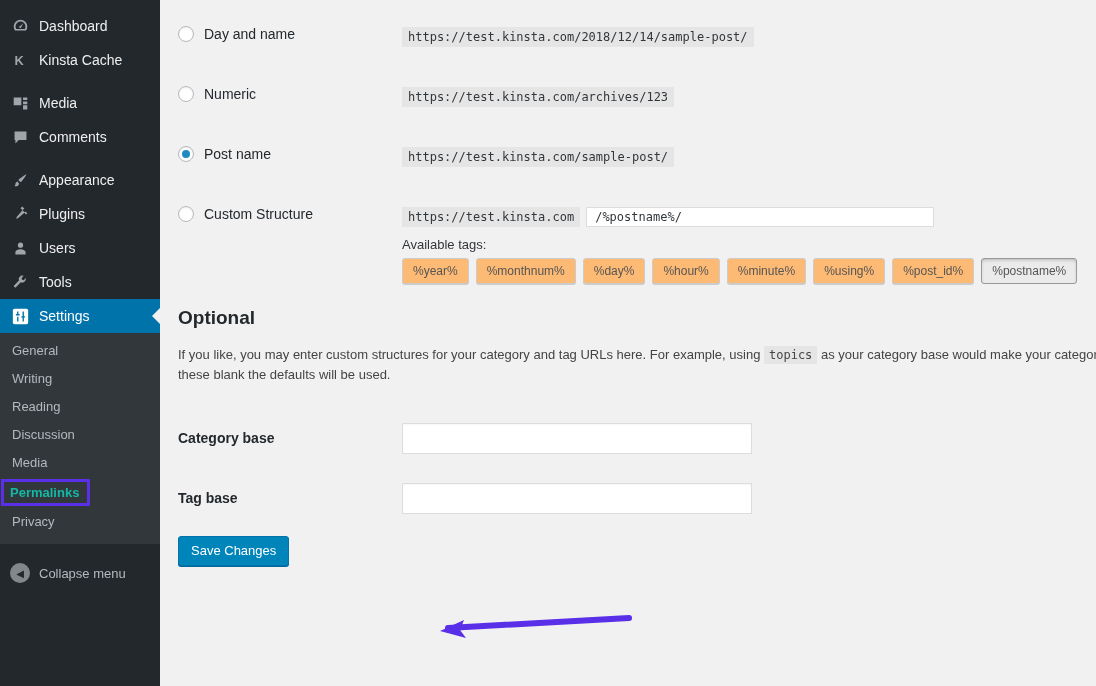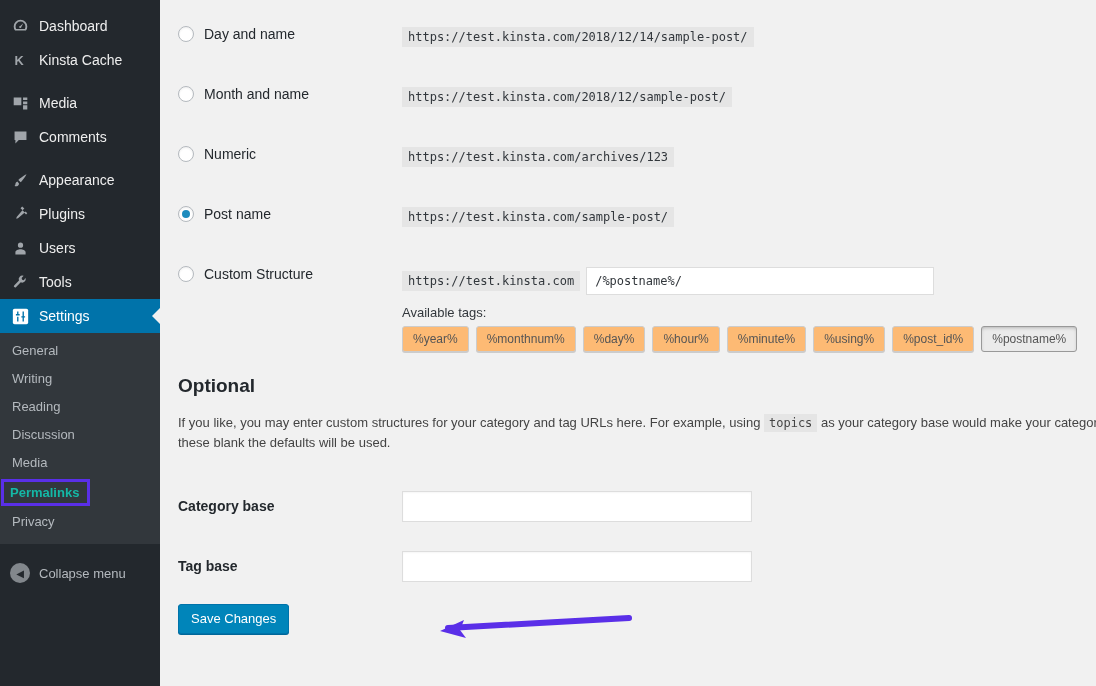--- a/index.html
+++ b/index.html
@@ -90,21 +90,21 @@
   .perma-label{font-size:14px;color:#23282d;cursor:pointer;}
   .cell-value{padding-top:3px;display:flex;align-items:center;}
   code.url{
     background:#e5e5e5;color:#32373c;
     font-family:"DejaVu Sans Mono", monospace;
     font-size:12px;padding:3px 6px;border-radius:0;
     white-space:nowrap;
   }
   .custom-row{height:auto;}
   .custom-input{
-    width:348px;height:28px;border:1px solid #ddd;background:#fff;
+    width:348px;height:20px;border:1px solid #ddd;background:#fff;
     box-sizing:border-box;padding:0 8px;
     font-family:"DejaVu Sans Mono", monospace;font-size:12px;
     color:#32373c;outline:none;margin-left:6px;line-height:26px;
     box-shadow:0 0 0 transparent;
   }
   .avail-label{font-size:13px;color:#32373c;margin:10px 0 6px 0;}
   .tags{display:flex;gap:7px;flex-wrap:nowrap;}
   .tag-btn{
     background:#fdba74;border:1px solid #ccc;border-radius:3px;
     color:#555;font-size:12px;padding:5px 10px;cursor:pointer;
@@ -274,29 +274,20 @@
       <div class="perma-row">
         <div class="cell-label">
           <span class="radio"></span>
           <span class="perma-label">Day and name</span>
         </div>
         <div class="cell-value">
           <code class="url">https://test.kinsta.com/2018/12/14/sample-post/</code>
         </div>
       </div>
 
-      <div class="perma-row">
-        <div class="cell-label">
-          <span class="radio"></span>
-          <span class="perma-label">Month and name</span>
-        </div>
-        <div class="cell-value">
-          <code class="url">https://test.kinsta.com/2018/12/sample-post/</code>
-        </div>
-      </div>
 
       <div class="perma-row">
         <div class="cell-label">
           <span class="radio"></span>
           <span class="perma-label">Numeric</span>
         </div>
         <div class="cell-value">
           <code class="url">https://test.kinsta.com/archives/123</code>
         </div>
       </div>

